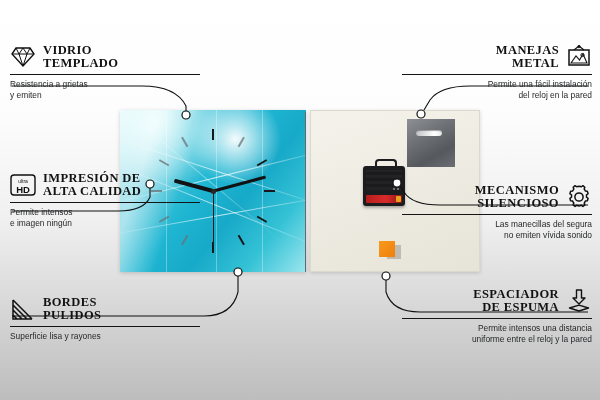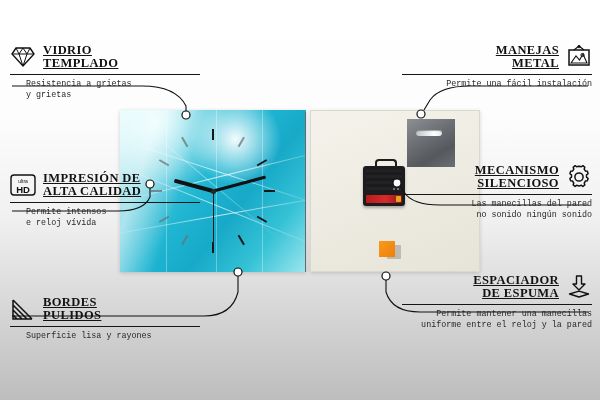--- a/index.html
+++ b/index.html
@@ -64,24 +64,24 @@
 
   
   .callout{position:absolute;width:190px;}
   .callout.left{left:10px;text-align:left;}
   .callout.right{right:8px;text-align:right;}
   .chead{display:flex;align-items:center;gap:7px;}
   .callout.right .chead{flex-direction:row-reverse;}
   .ico{width:26px;height:26px;flex:0 0 26px;display:flex;align-items:center;justify-content:center;color:#111;}
   .ico svg{display:block;}
   .ctitle{font-family:"Liberation Serif",serif;font-weight:700;font-size:12.5px;line-height:13px;
-    letter-spacing:.4px;color:#121212;text-transform:uppercase;text-decoration:underline;}
+    letter-spacing:.4px;color:#121212;text-transform:uppercase;}
   .ctitle span{display:block;}
   .rule{height:1px;background:#151515;margin:4px 0 4px 0;}
-  .cdesc{font-family:Liberation Mono, monospace;font-size:8.4px;line-height:10.5px;color:#26282a;margin-left:16px;}
+  .cdesc{font-family:Liberation Sans, sans-serif;font-size:8.4px;line-height:10.5px;color:#26282a;}
   .cdesc span{display:block;}
 
   
   #leaders{position:absolute;inset:0;pointer-events:none;}
   .leader{fill:none;stroke:#101010;stroke-width:1.1;}
   .dot{fill:#ffffff;stroke:#101010;stroke-width:1.2;}
 </style>
 </head>
 <body>
 
@@ -190,42 +190,42 @@
           </svg>
       </span>
       <span class="ctitle">
         <span>VIDRIO</span>
         <span>TEMPLADO</span>
       </span>
     </div>
     <div class="rule"></div>
     <div class="cdesc">
       <span>Resistencia a grietas</span>
-      <span>y grietas</span>
+      <span>y emiten</span>
     </div>
   </div>
 
   <div class="callout left" style="top:172px;">
     <div class="chead">
       <span class="ico">
         <svg width="26" height="22" viewBox="0 0 26 22">
           <rect x="1" y="1" width="24" height="20" rx="3" fill="none" stroke="#111" stroke-width="1.4"></rect>
           <text x="13" y="9" font-family="Liberation Sans, sans-serif" font-size="5" text-anchor="middle" fill="#111">ultra</text>
           <text x="13" y="18.5" font-family="Liberation Sans, sans-serif" font-size="9.5" font-weight="bold" text-anchor="middle" fill="#111">HD</text>
         </svg>
       </span>
       <span class="ctitle">
         <span>IMPRESIÓN DE</span>
         <span>ALTA CALIDAD</span>
       </span>
     </div>
     <div class="rule"></div>
     <div class="cdesc">
       <span>Permite intensos</span>
-      <span>e reloj vívida</span>
+      <span>e imagen ningún</span>
     </div>
   </div>
 
   <div class="callout left" style="top:296px;">
     <div class="chead">
       <span class="ico">
         <svg width="24" height="22" viewBox="0 0 24 22">
           <path d="M2 2 L21 21 M2 7 L16 21 M2 12 L11 21 M2 17 L6 21 M2 2 L2 21 L21 21" fill="none" stroke="#111" stroke-width="1.5"></path>
         </svg>
       </span>
@@ -253,56 +253,57 @@
         </svg>
       </span>
       <span class="ctitle">
         <span>MANEJAS</span>
         <span>METAL</span>
       </span>
     </div>
     <div class="rule"></div>
     <div class="cdesc">
       <span>Permite una fácil instalación</span>
-    </div>
-  </div>
-
-  <div class="callout right" style="top:164px;text-align:right;">
+      <span>del reloj en la pared</span>
+    </div>
+  </div>
+
+  <div class="callout right" style="top:184px;text-align:right;">
     <div class="chead">
       <span class="ico">
         <svg width="26" height="26" viewBox="0 0 26 26">
           <path d="M13 2.2 l2.4.55 1.5-1.1 1.9 1.6-.6 1.8 1.3 2.05 1.9.25.7 2.4-1.6 1.1v2.4l1.6 1.1-.7 2.4-1.9.25-1.3 2.05.6 1.8-1.9 1.6-1.5-1.1-2.4.55-2.4-.55-1.5 1.1-1.9-1.6.6-1.8-1.3-2.05-1.9-.25-.7-2.4 1.6-1.1v-2.4l-1.6-1.1.7-2.4 1.9-.25 1.3-2.05-.6-1.8 1.9-1.6 1.5 1.1z" fill="none" stroke="#111" stroke-width="1.5" stroke-linejoin="round"></path>
           <circle cx="13" cy="13" r="4.1" fill="none" stroke="#111" stroke-width="1.5"></circle>
         </svg>
       </span>
       <span class="ctitle">
         <span>MECANISMO</span>
         <span>SILENCIOSO</span>
       </span>
     </div>
     <div class="rule"></div>
     <div class="cdesc">
-      <span>Las manecillas del pared</span>
-      <span>no sonido ningún sonido</span>
-    </div>
-  </div>
-
-  <div class="callout right" style="top:274px;">
+      <span>Las manecillas del segura</span>
+      <span>no emiten vívida sonido</span>
+    </div>
+  </div>
+
+  <div class="callout right" style="top:288px;">
     <div class="chead">
       <span class="ico">
         <svg width="24" height="24" viewBox="0 0 24 24">
           <path d="M9.5 1 h5 v8 h3.5 L12 15 L6 9 h3.5 z" fill="none" stroke="#111" stroke-width="1.4" stroke-linejoin="round"></path>
           <path d="M12 16.2 L21.5 19 L12 22 L2.5 19 Z" fill="none" stroke="#111" stroke-width="1.4" stroke-linejoin="round"></path>
         </svg>
       </span>
       <span class="ctitle">
         <span>ESPACIADOR</span>
         <span>DE ESPUMA</span>
       </span>
     </div>
     <div class="rule"></div>
     <div class="cdesc">
-      <span>Permite mantener una manecillas</span>
+      <span>Permite intensos una distancia</span>
       <span>uniforme entre el reloj y la pared</span>
     </div>
   </div>
 
 </div>
 
 </body></html>

